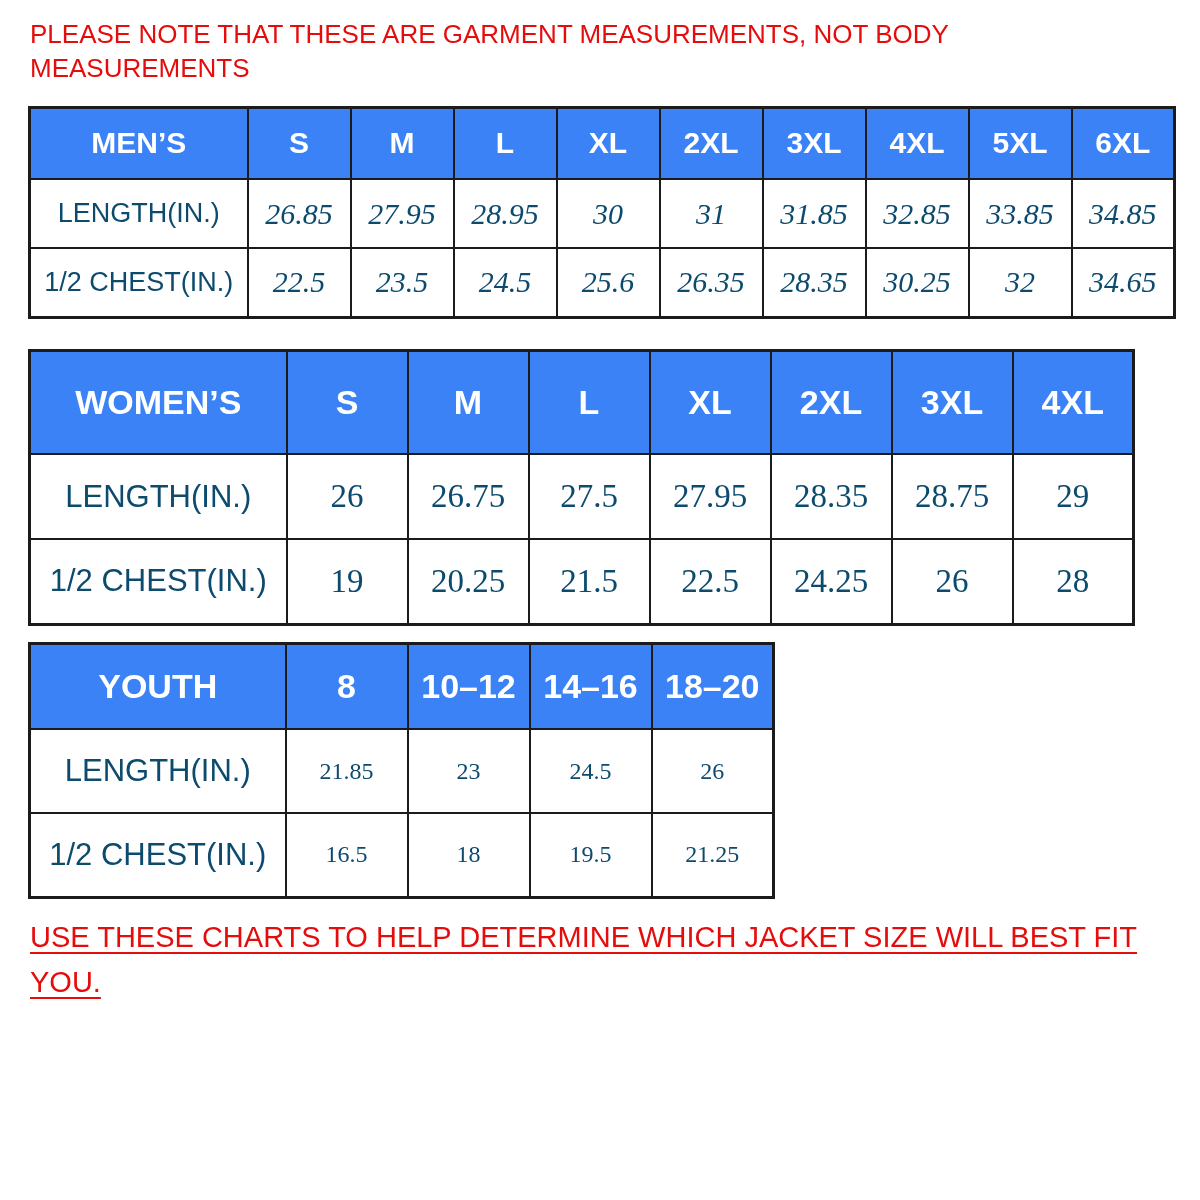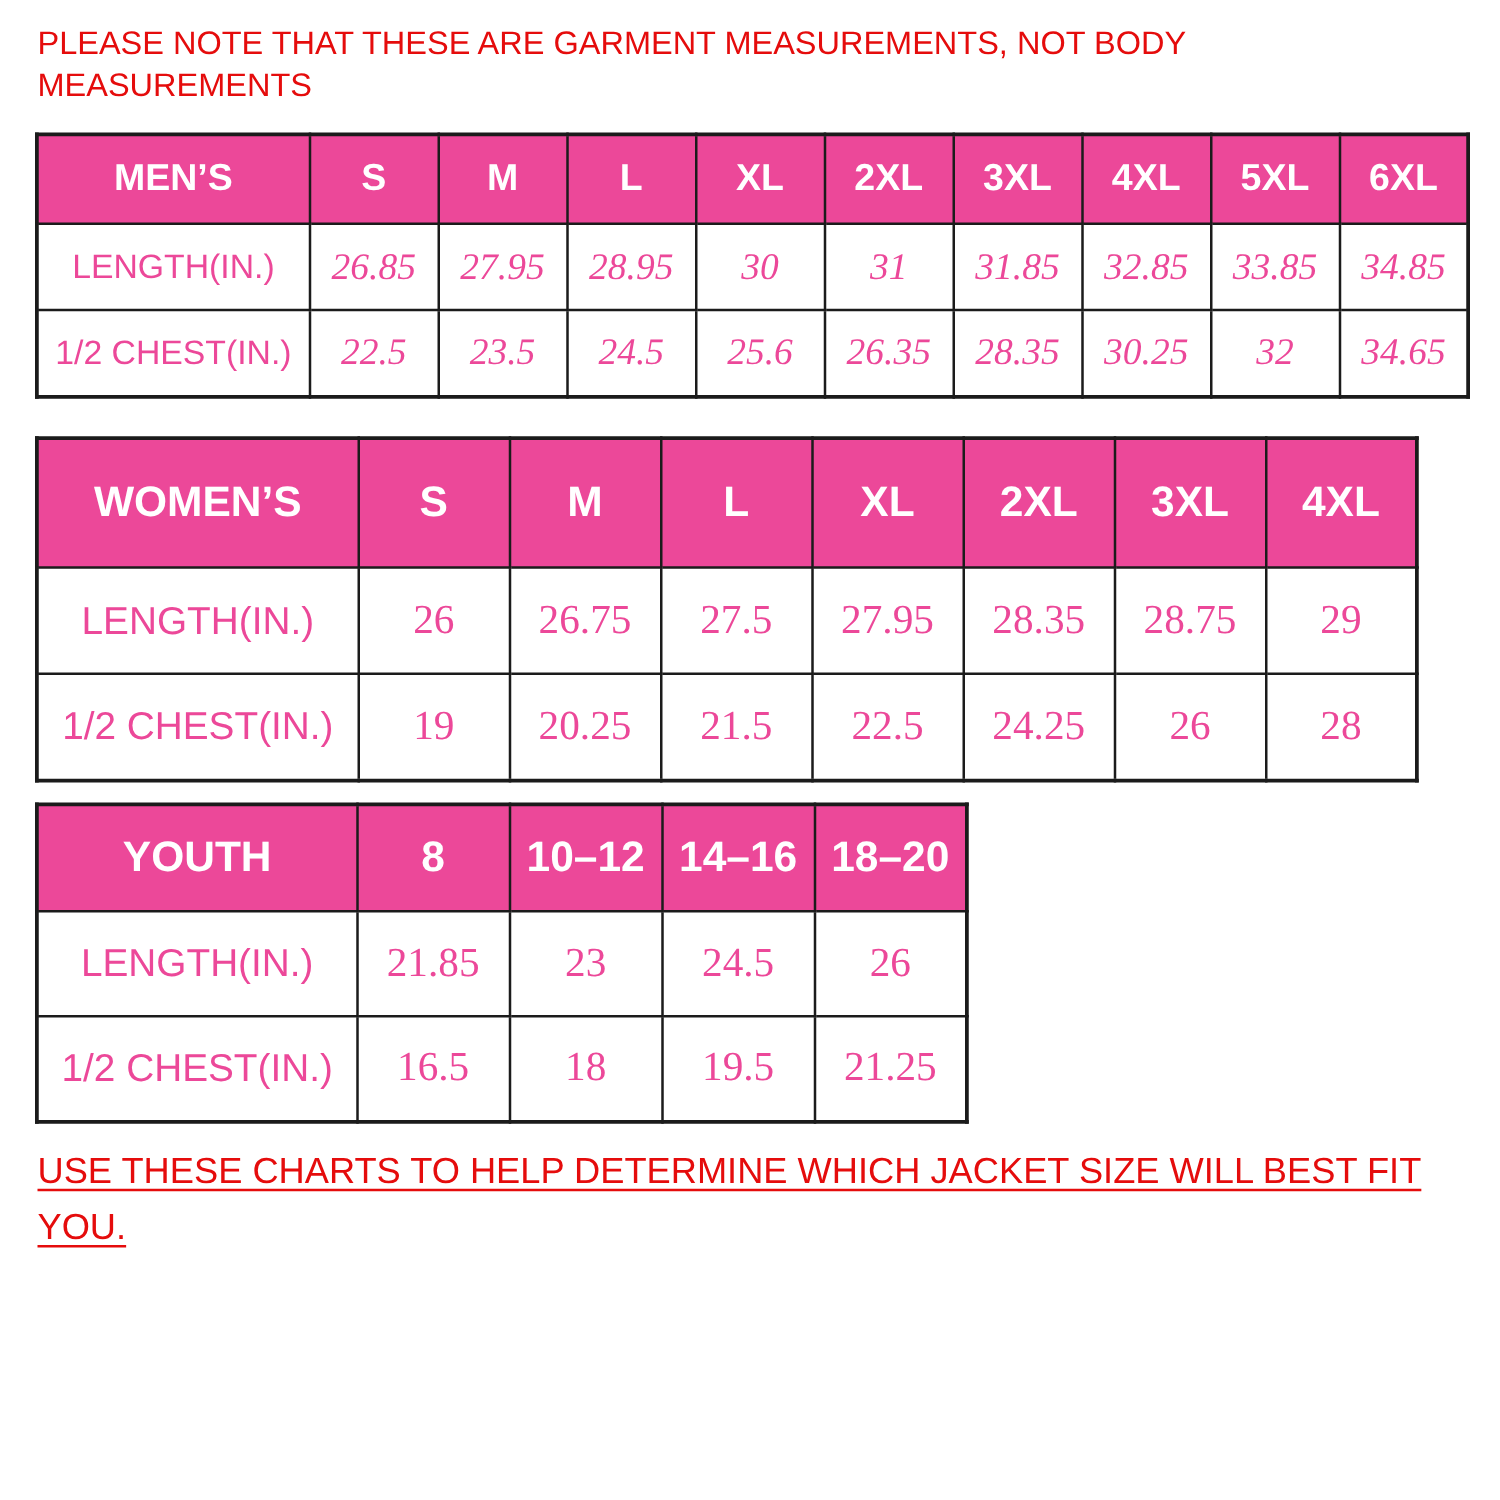--- a/index.html
+++ b/index.html
@@ -43,25 +43,25 @@
     margin-left: 28px;
     text-align: center;
     border: 3px solid #1b1b1b;
   }
   table.size-table th, table.size-table td {
     border: 2px solid #1b1b1b;
     vertical-align: middle;
     padding: 0;
   }
   table.size-table th {
-    background: #ec4899;
+    background: #3b82f6;
     color: #ffffff;
     font-weight: bold;
   }
-  table.size-table td { color: #ec4899; background: #ffffff; }
+  table.size-table td { color: #0c4a6e; background: #ffffff; }
   td.cell-label { font-family: "Liberation Sans", sans-serif; }
   td.cell-val   { font-family: "Liberation Serif", serif; }
 
   .t-mens { margin-top: 20px; }
   .t-mens col.c-label { width: 218px; }
   .t-mens col.c-size  { width: 103px; }
   .t-mens th { height: 72px; font-size: 30px; }
   .t-mens td { height: 69px; }
   .t-mens td.cell-label { font-size: 27px; }
   .t-mens td.cell-val   { font-size: 30px; font-style: italic; }
@@ -73,21 +73,21 @@
   .t-womens td { height: 85px; }
   .t-womens td.cell-label { font-size: 31px; }
   .t-womens td.cell-val   { font-size: 33px; }
 
   .t-youth { margin-top: 16px; }
   .t-youth col.c-label { width: 256px; }
   .t-youth col.c-size  { width: 122px; }
   .t-youth th { height: 86px; font-size: 34px; }
   .t-youth td { height: 84px; }
   .t-youth td.cell-label { font-size: 31px; }
-  .t-youth td.cell-val   { font-size: 33px; }
+  .t-youth td.cell-val   { font-size: 24px; }
 
   
   .footer-note {
     margin: 32px 0 0 30px;
     width: 1140px;
     font-size: 29px;
     line-height: 1.55;
     color: #e50c0c;
   }
   .footer-note.fit {

